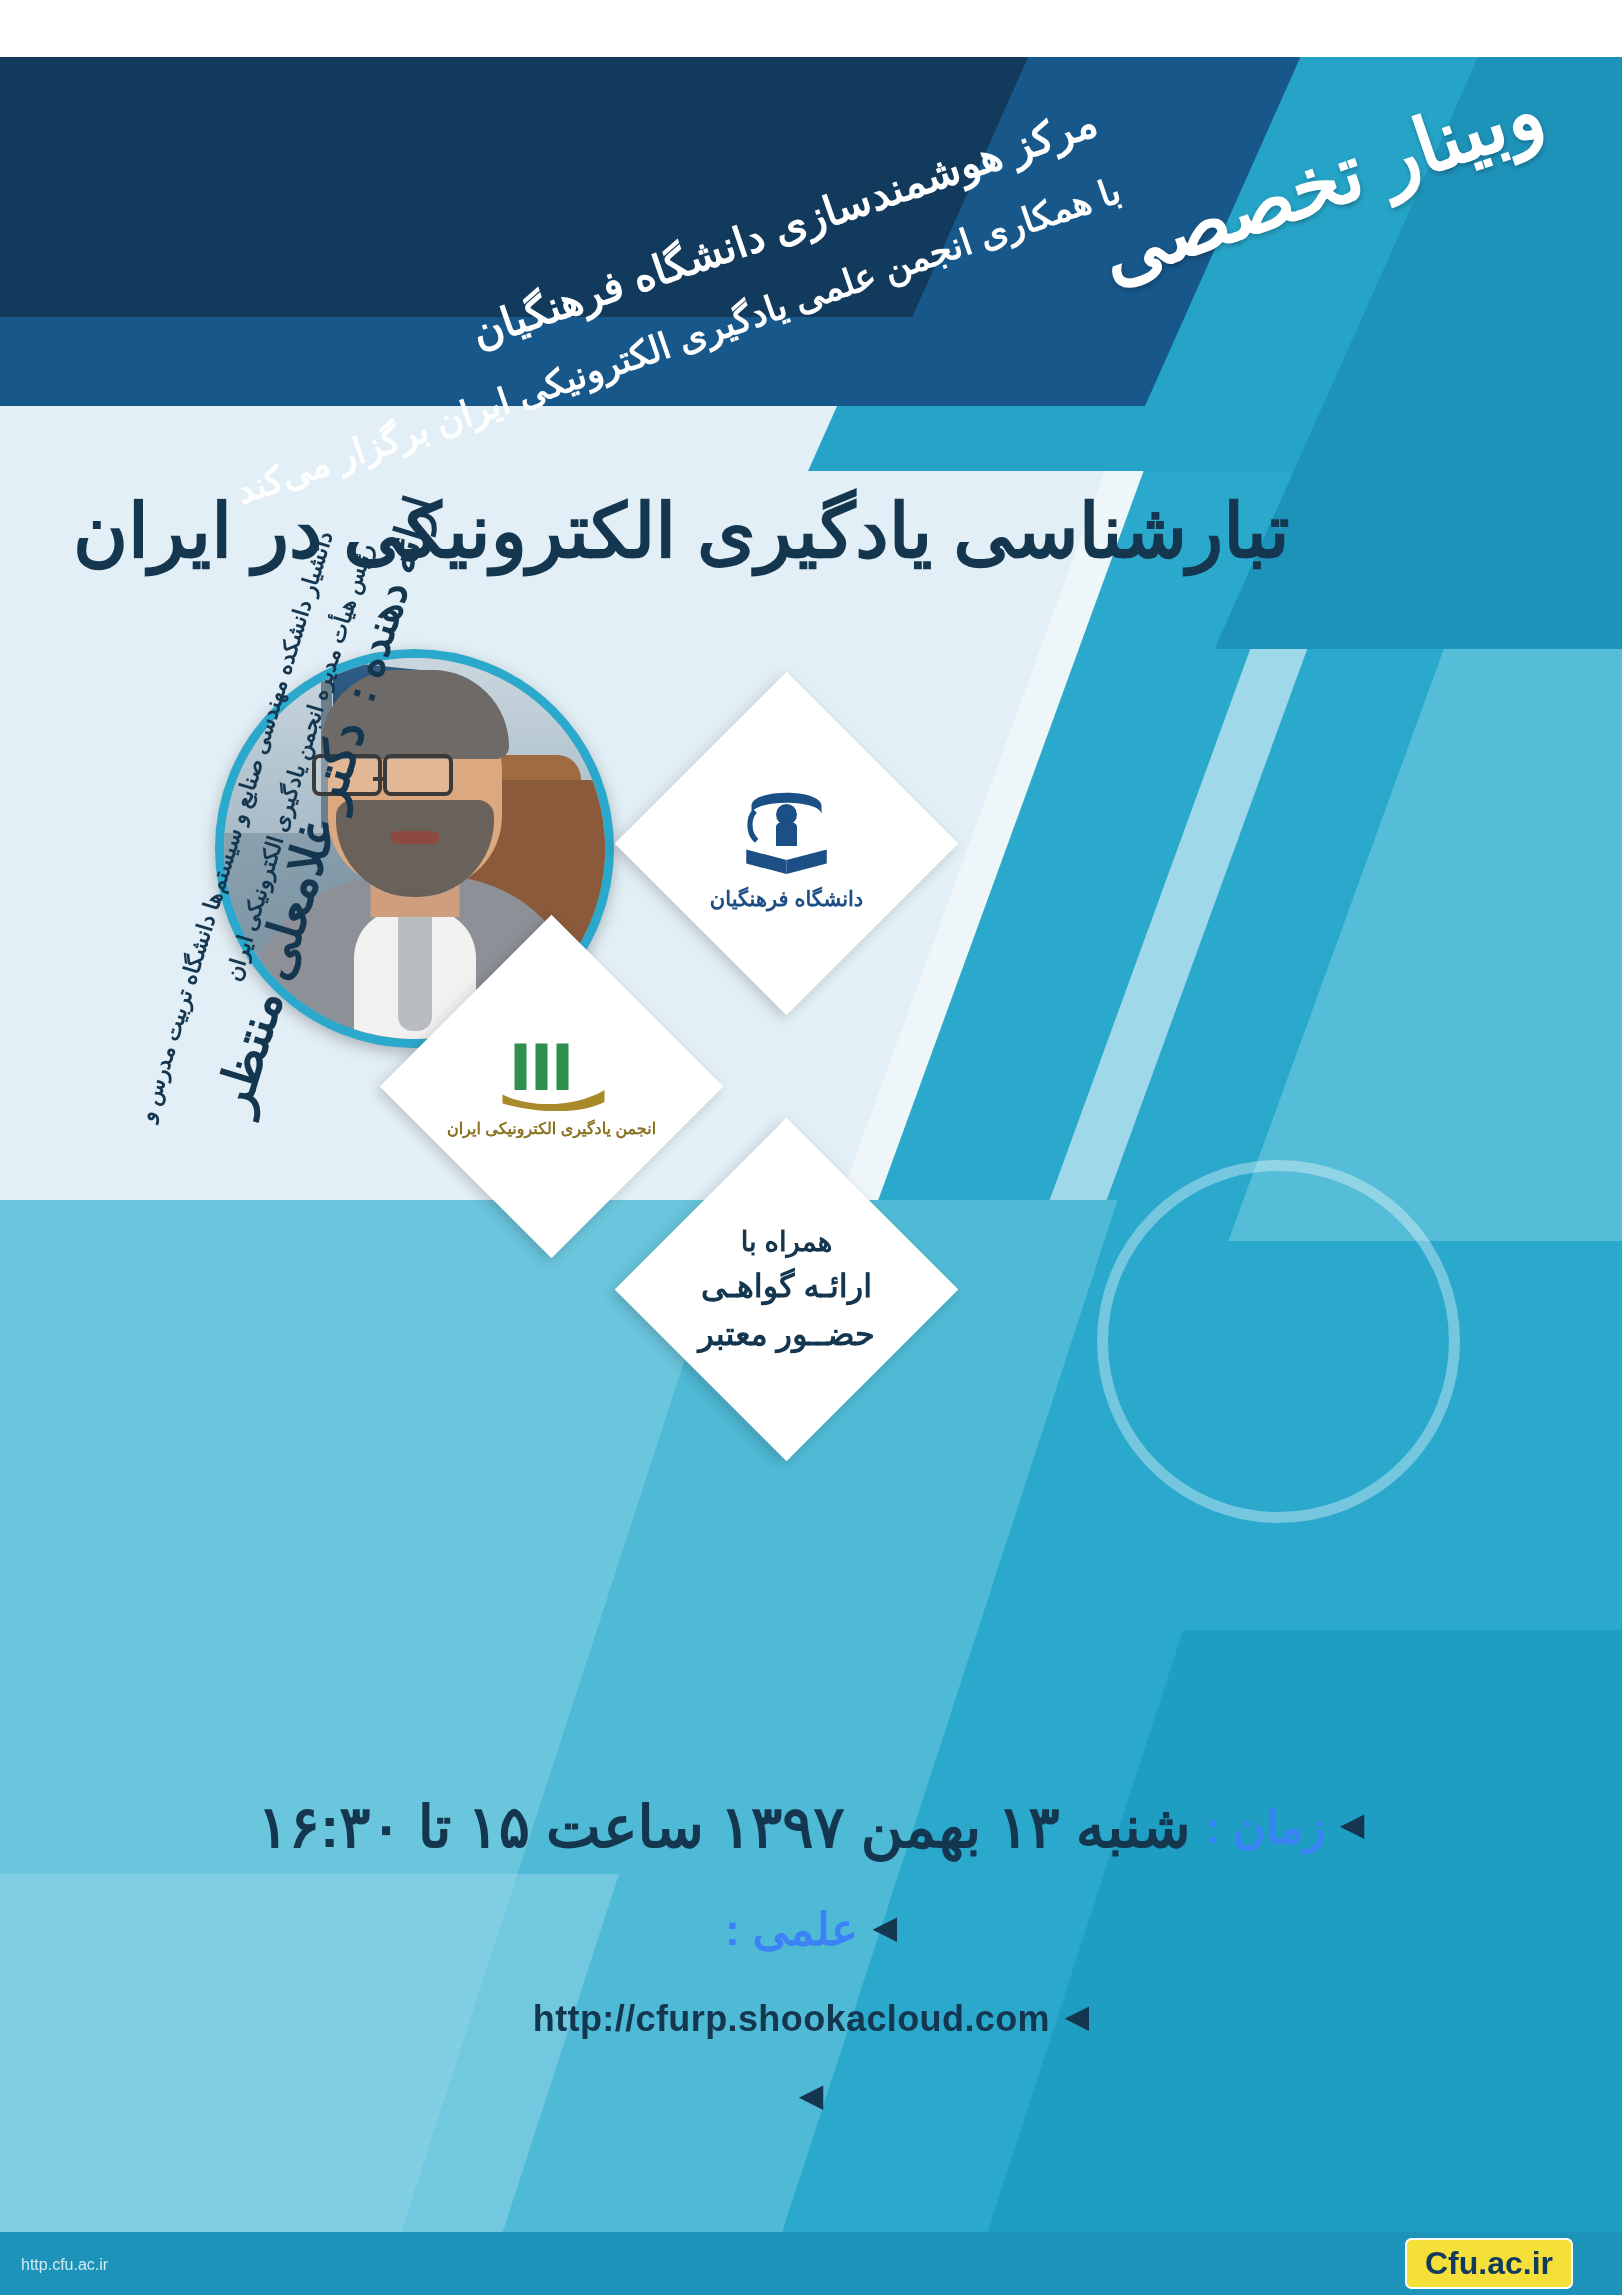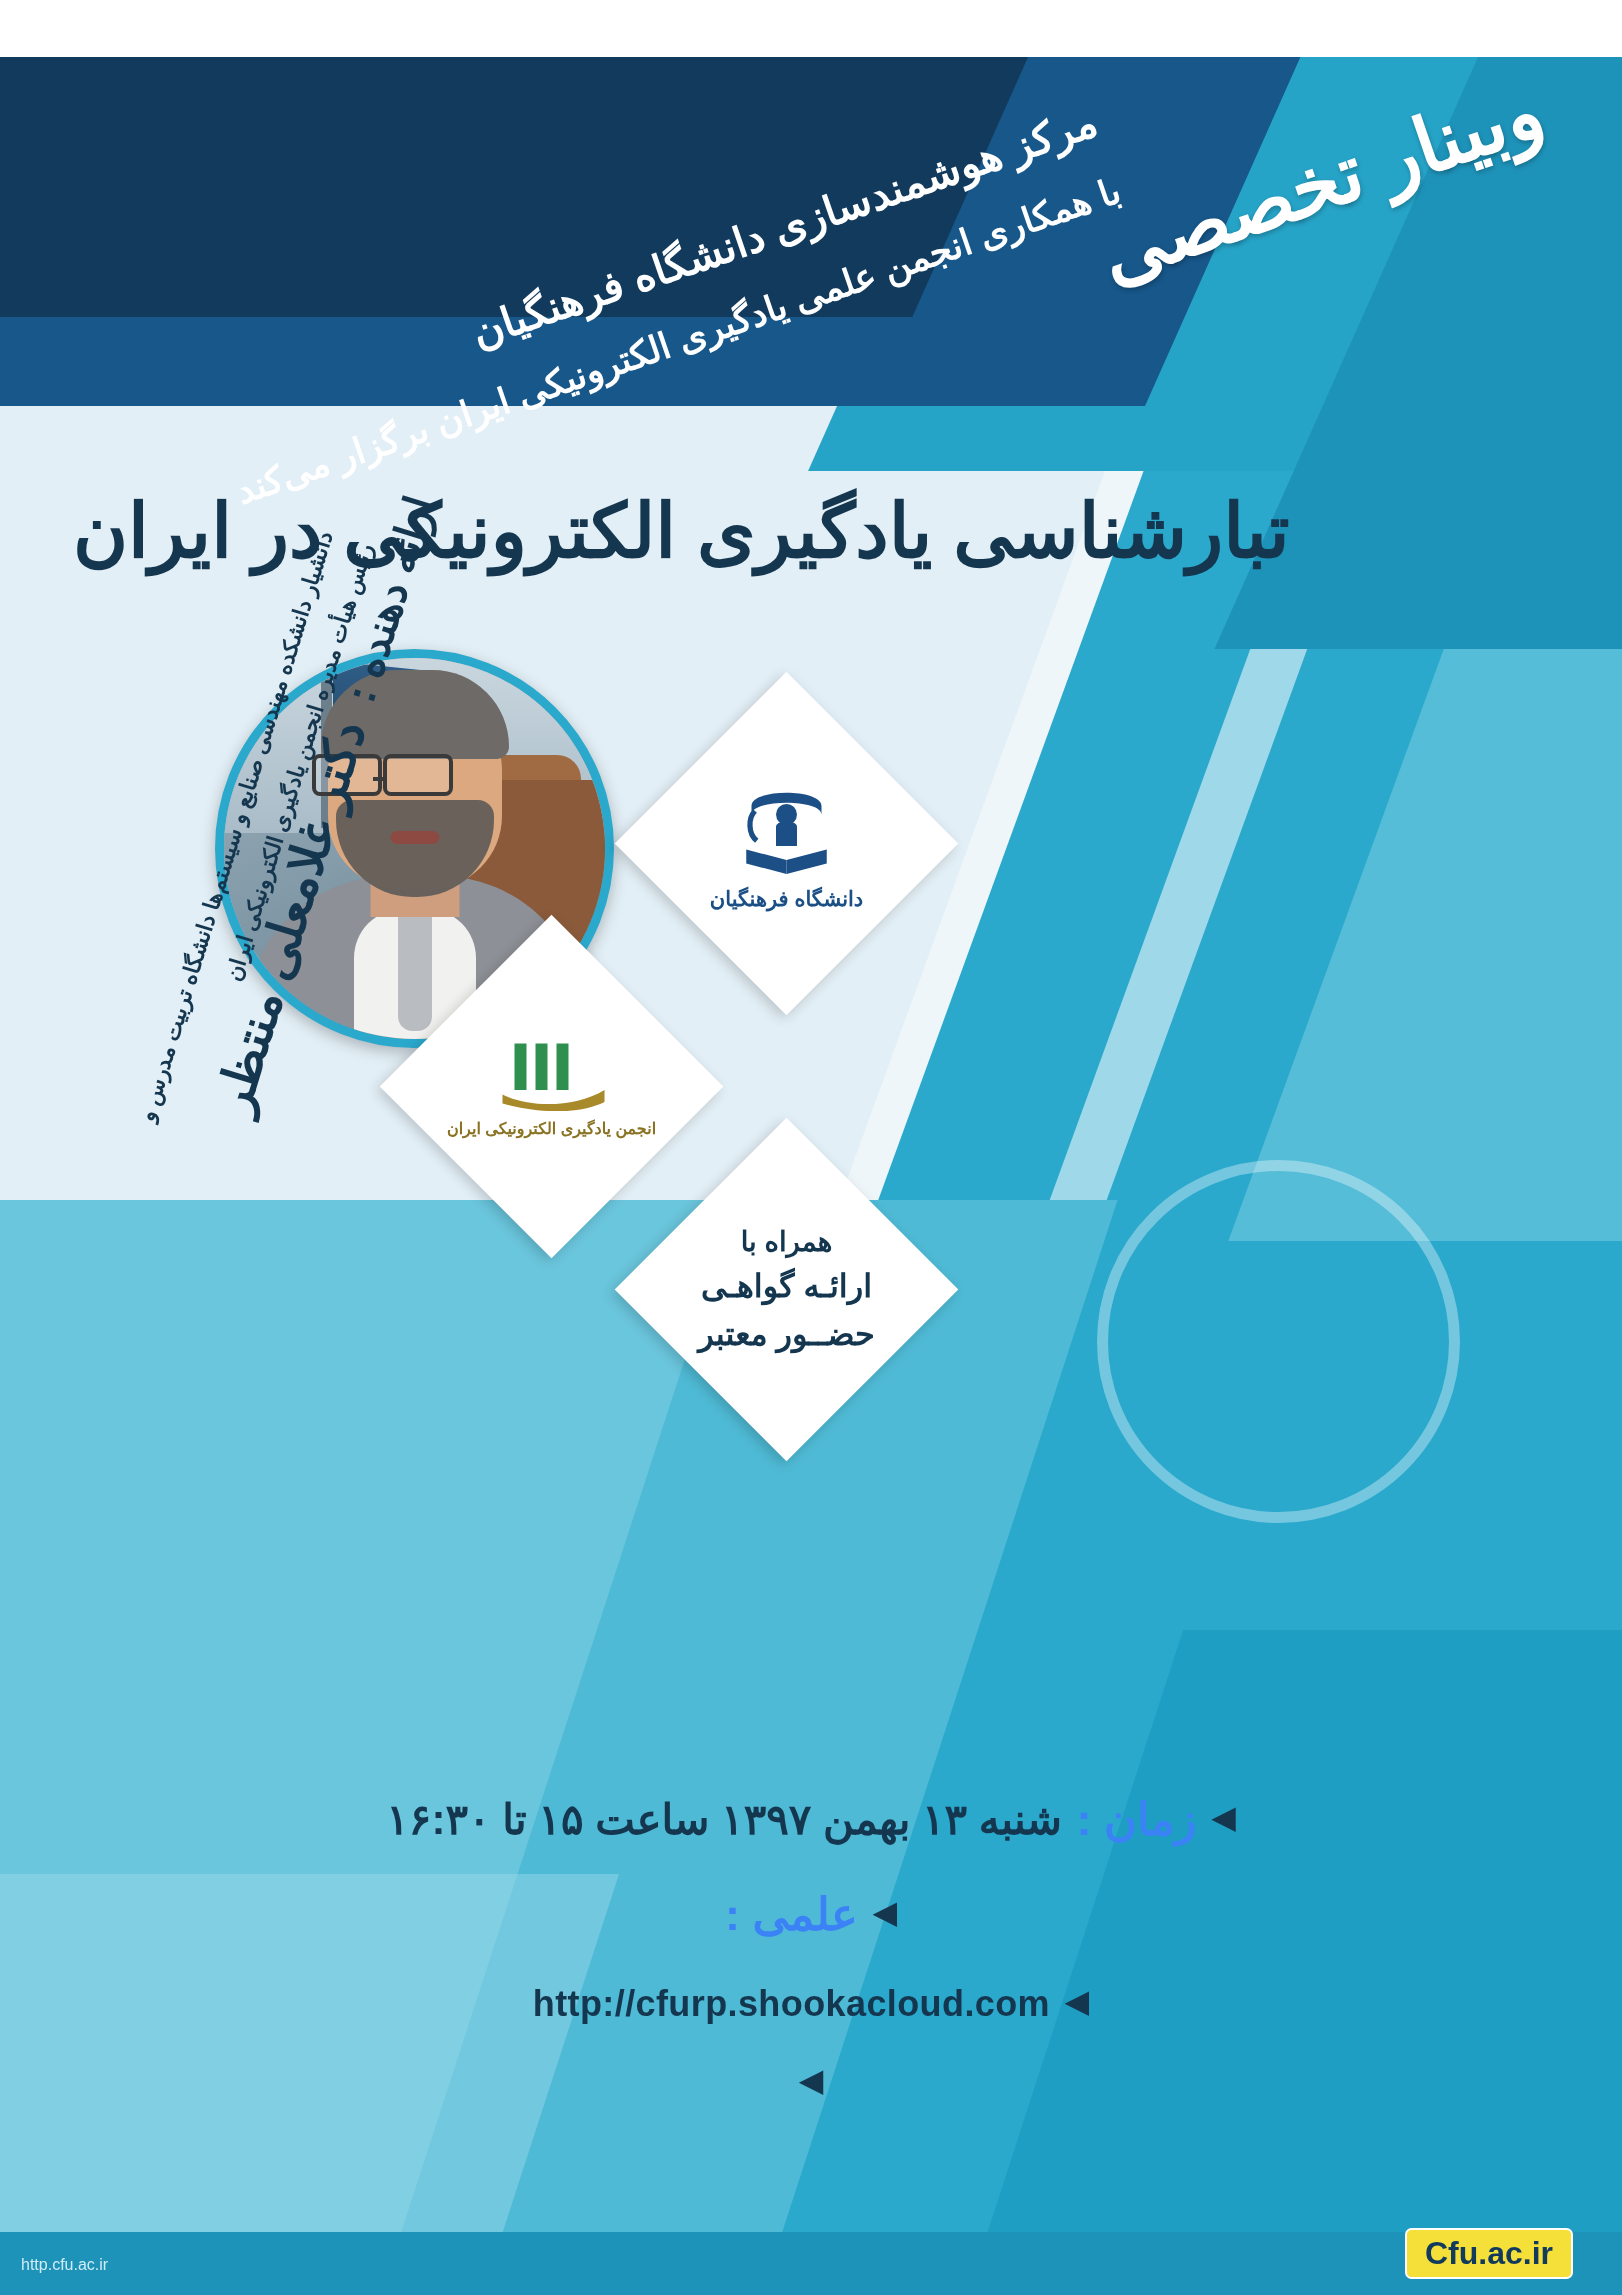--- a/index.html
+++ b/index.html
@@ -298,32 +298,32 @@
   .bullet {
     color: #14364f;
     font-size: 32px;
     line-height: 1;
     transform: translateY(-3.2px);
   }
   .info-label {
     font-size: 45px; font-weight: bold; color: #3b82f6;
   }
   .info-value {
-    font-size: 42px; font-weight: bold; color: #14364f;
+    font-size: 58px; font-weight: bold; color: #14364f;
   }
   .info-value.ltr {
     direction: ltr;
     font-size: 36px;
     letter-spacing: 0.4px;
   }
 
   
   .footer-badge {
     position: absolute;
-    right: 49px; bottom: 16px;
+    right: 49px; bottom: 6px;
     background: #f5e03a;
     border: 2.4px solid #ffffff;
     border-radius: 6.5px;
     padding: 4.9px 18px;
     color: #123a5c;
     font-size: 32px;
     font-weight: bold;
     direction: ltr;
   }
   .footer-credit {

